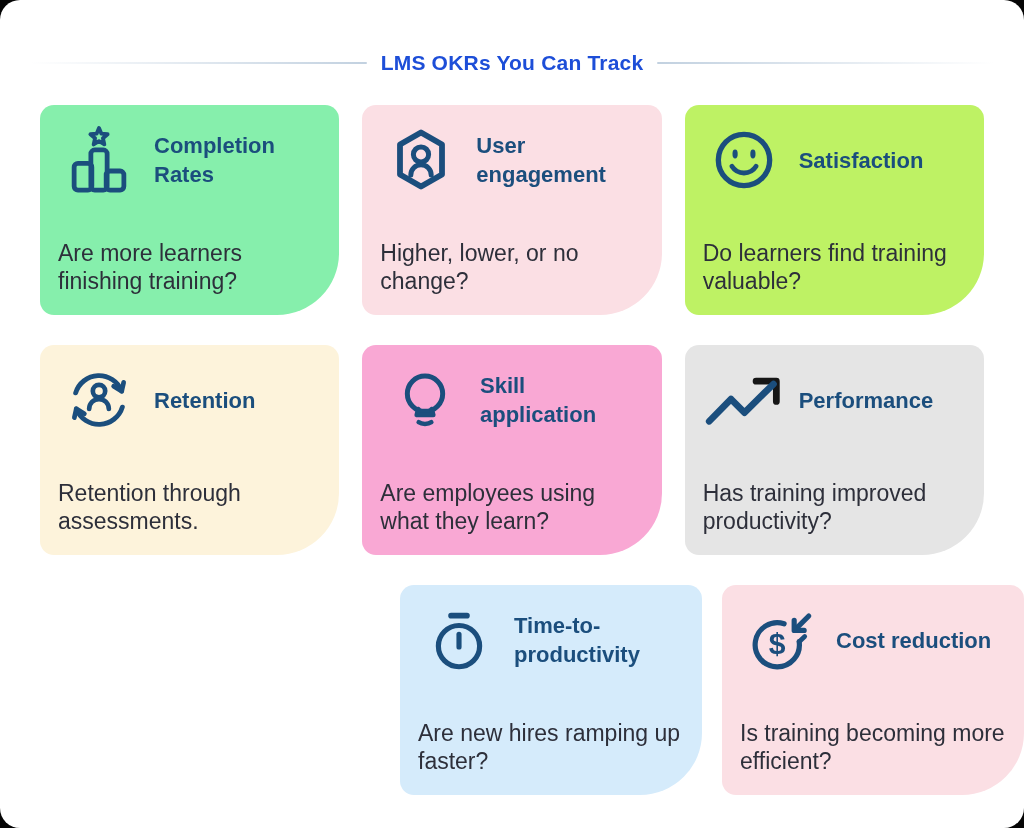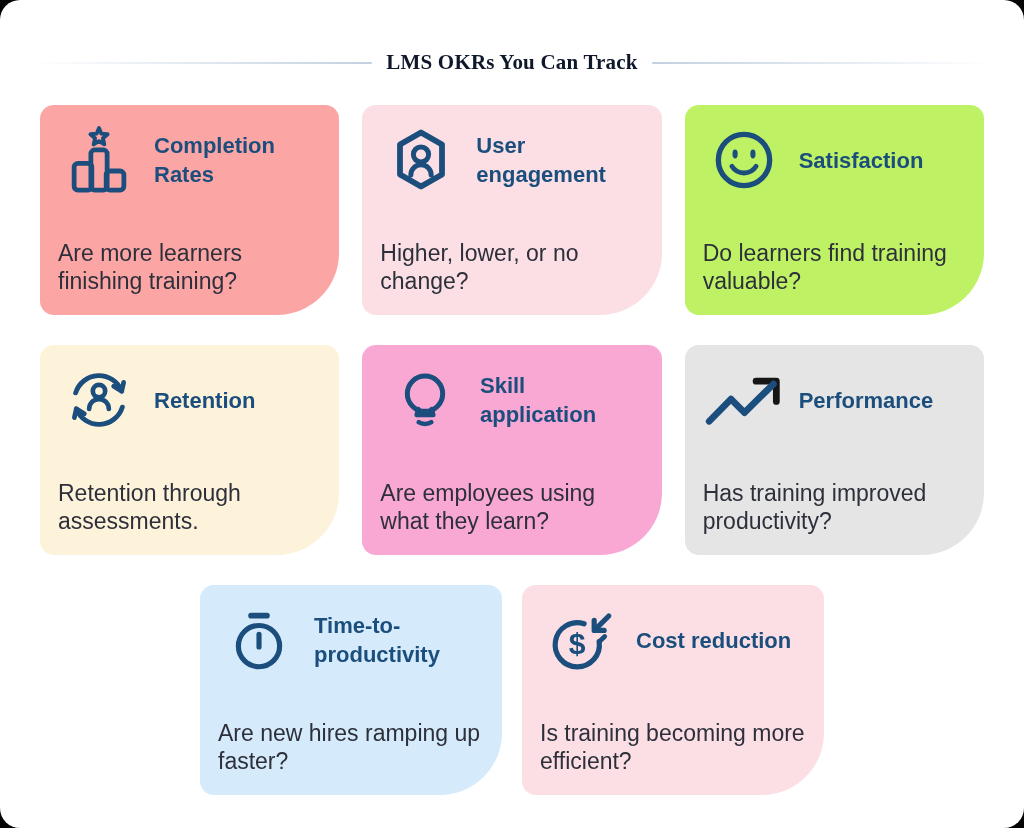--- a/index.html
+++ b/index.html
@@ -2,24 +2,24 @@
 <html><head>
 <meta charset="utf-8">
 <style>
   html,body{margin:0;padding:0;background:#050505;}
   body{width:1024px;height:828px;font-family:"Liberation Sans",sans-serif;}
   .canvas{width:1024px;height:828px;background:#FFFFFF;border-radius:20px;overflow:hidden;box-sizing:border-box;}
   .header{display:flex;align-items:center;gap:14px;padding:0 30px;margin-top:49px;}
   .hline{flex:1;height:2px;border-radius:1px;}
   .hline-left{background:linear-gradient(90deg,rgba(194,209,224,0),#C2D1E0);}
   .hline-right{background:linear-gradient(270deg,rgba(194,209,224,0),#C2D1E0);}
-  .page-title{margin:0;font-size:21px;line-height:27px;font-weight:700;color:#0f172a;letter-spacing:.2px;white-space:nowrap;font-family:Liberation Serif, serif;}
+  .page-title{margin:0;font-size:21px;line-height:27px;font-weight:700;color:#1d4ed8;letter-spacing:.2px;white-space:nowrap;}
   .row{display:flex;gap:23px;padding:0 40px;margin-top:30px;}
   .row-first{margin-top:29px;}
-  .row-center{justify-content:center;padding:0;gap:20px;}
+  .row-center{justify-content:flex-end;padding:0;gap:20px;}
   .card{flex:1;height:210px;border-radius:14px 14px 62px 14px;padding:0 14px 20px 18px;display:flex;flex-direction:column;box-sizing:border-box;}
   .row-center .card{flex:0 0 302px;}
   .card-head{display:flex;align-items:center;gap:24px;margin:21px 0 0 10px;min-height:68px;}
   .icon{flex:0 0 62px;width:62px;display:flex;justify-content:center;align-items:center;overflow:visible;}
   .icon svg{flex:none;overflow:visible;}
   .card-title{margin:0;font-size:22px;line-height:29px;font-weight:700;color:#1B4E7D;max-width:164px;}
   .card-body{margin:auto 0 0 0;font-size:23px;line-height:28px;color:#2D2F3A;}
   .stroke{fill:none;stroke:#1B4E7D;stroke-linecap:round;stroke-linejoin:round;}
 </style>
 </head>
@@ -28,21 +28,21 @@
 <div class="canvas">
 
   <div class="header">
     <div class="hline hline-left"></div>
     <h1 class="page-title">LMS OKRs You Can Track</h1>
     <div class="hline hline-right"></div>
   </div>
 
   <div class="row row-first">
 
-    <section class="card" style="background: #fca5a5;">
+    <section class="card" style="background: #86efac;">
       <div class="card-head">
         <span class="icon">
           <svg width="58" height="66" viewBox="0 0 60 69">
             <path class="stroke" stroke-width="4" d="M30 1 L32.5 7 L39 7.6 L34.1 11.8 L35.6 18.2 L30 14.8 L24.4 18.2 L25.9 11.8 L21 7.6 L27.5 7 Z"></path>
             <rect class="stroke" stroke-width="5" x="21.5" y="24" width="17" height="42" rx="4"></rect>
             <rect class="stroke" stroke-width="5" x="4" y="38" width="18.5" height="28" rx="4"></rect>
             <rect class="stroke" stroke-width="5" x="37.5" y="46" width="18.5" height="20" rx="4"></rect>
           </svg>
         </span>
         <h2 class="card-title">Completion Rates</h2>

